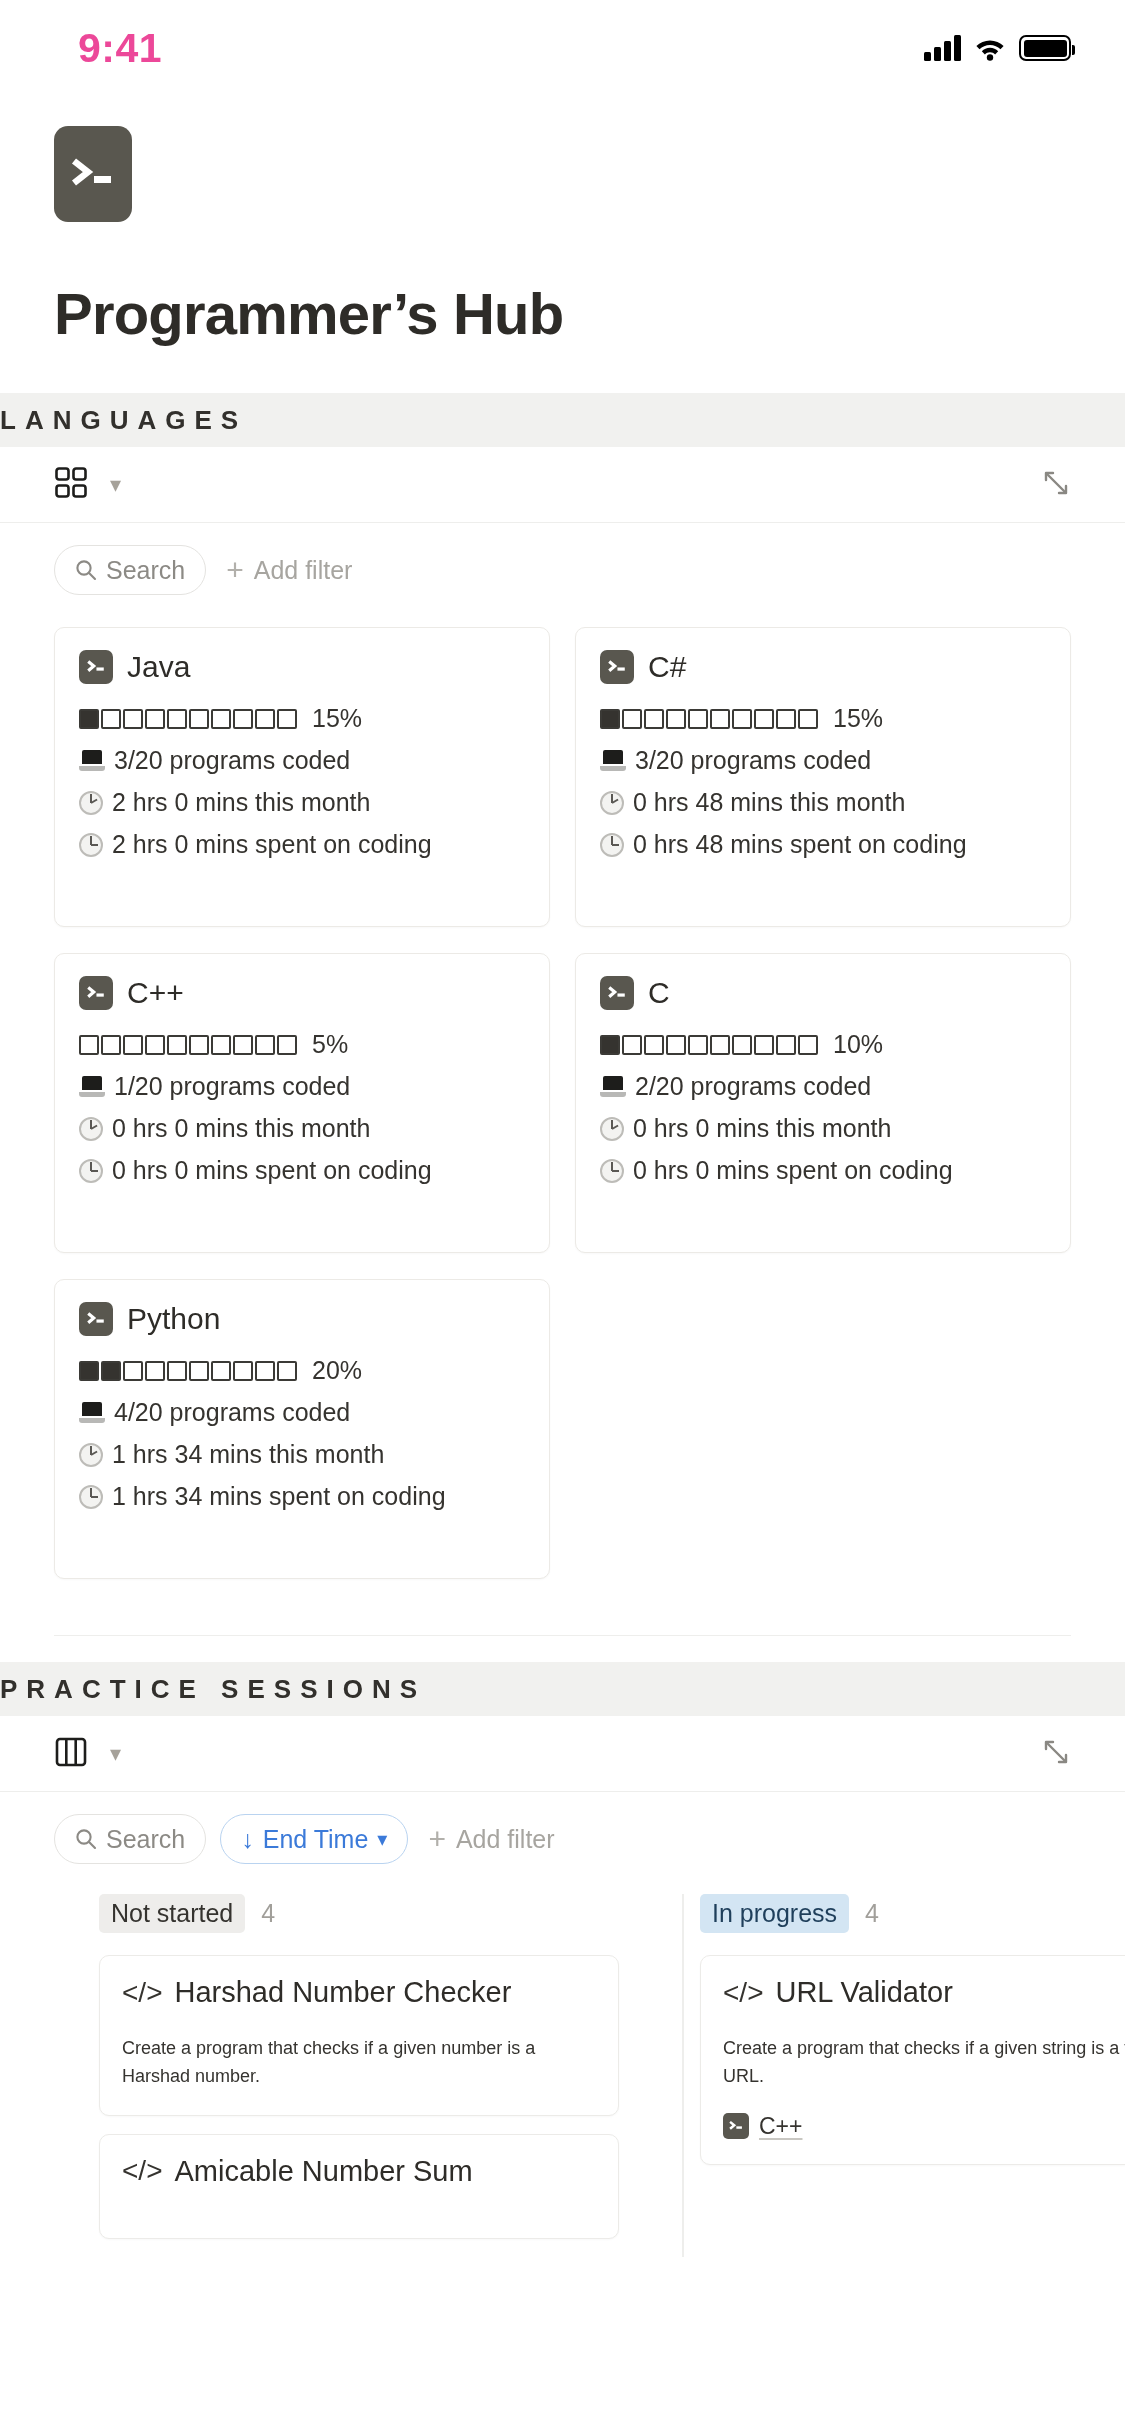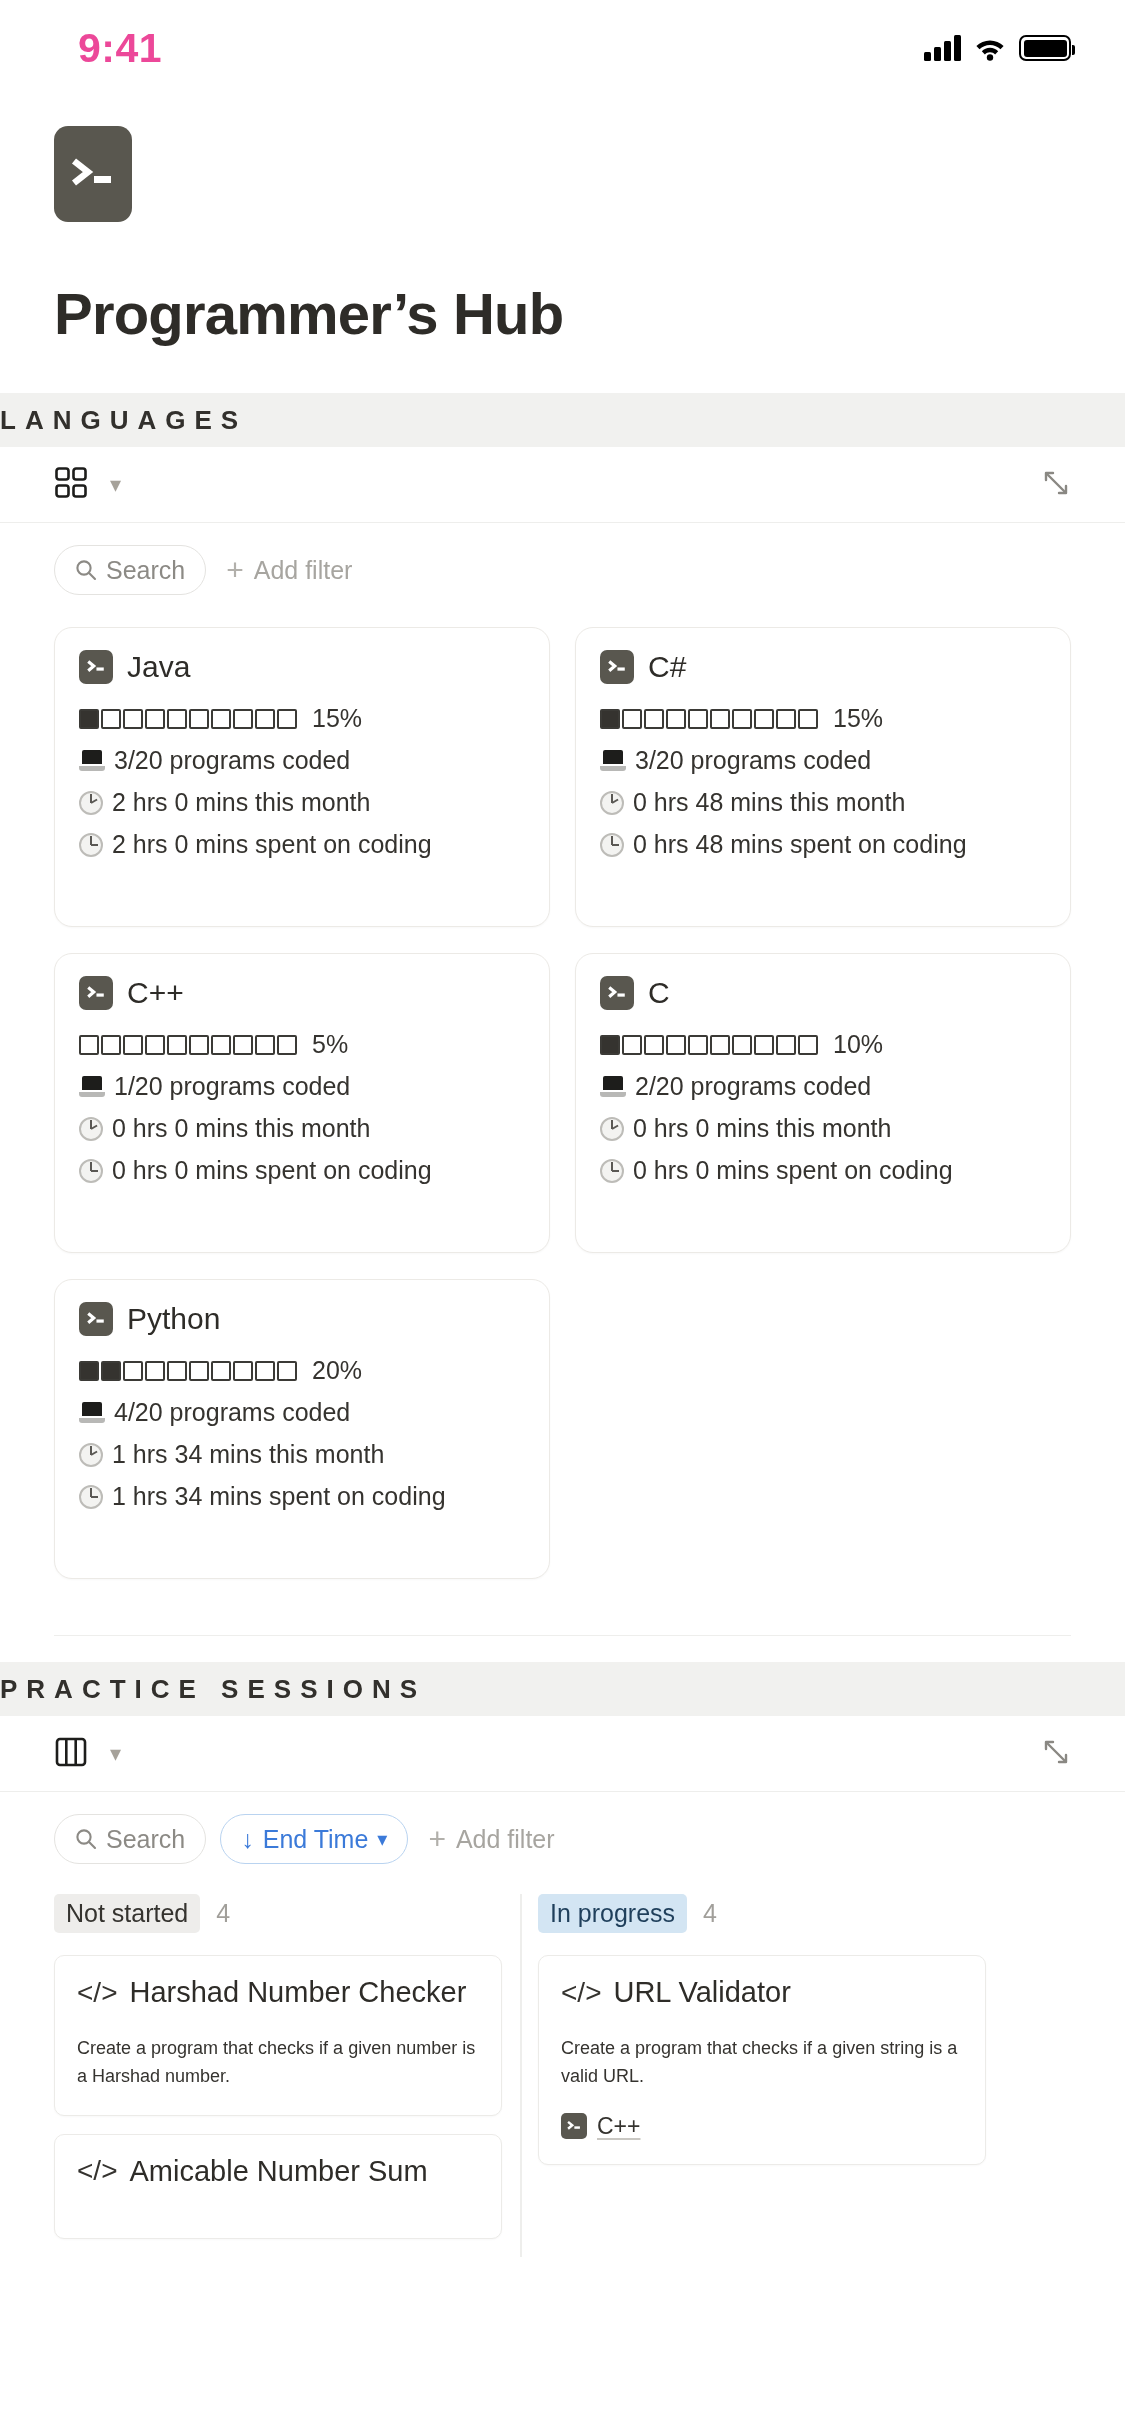--- a/index.html
+++ b/index.html
@@ -95,21 +95,21 @@
   }
   .plus { font-size: 30px; line-height: 1; color:#b2b0ab; font-weight: 300; }
 
   
   .cards {
     padding: 32px 54px 0 54px;
     display: grid; grid-template-columns: 1fr 1fr;
     gap: 26px 25px;
   }
   .lang-card {
-    border: 1.5px solid #eceae6; border-radius: 18px;
+    border: 1.5px solid #eceae6; border-radius: 10px;
     background:#fff; padding: 22px 24px 24px 24px;
     min-height: 300px;
     box-shadow: 0 1px 2px rgba(0,0,0,.03);
   }
   .lang-head { display:flex; align-items:center; gap: 14px; margin-bottom: 20px; }
   .term-ico {
     width: 34px; height: 34px; border-radius: 7px; background:#59574f;
     position:relative; flex: 0 0 auto;
   }
   .term-ico svg { position:absolute; left:50%; top:50%; transform:translate(-50%,-50%); }
@@ -160,21 +160,21 @@
   .c-three .m { transform: rotate(0deg); }
 
   
   .hr-top { margin: 56px 54px 0 54px; border-top:1.5px solid #eeeeec; }
 
   
   .kanban {
     padding: 30px 0 0 54px;
     display: flex; gap: 36px; overflow: hidden;
   }
-  .kcol { width: 448px; flex: 0 0 auto; position: relative; }
+  .kcol { width: 520px; flex: 0 0 auto; position: relative; margin-left: 45px; }
   .kcol + .kcol::before {
     content:""; position:absolute; left:-18px; top:0; bottom:-200px;
     width:1.5px; background:#eeeeec;
   }
   .kcol-head { display:flex; align-items:center; gap:16px; margin-bottom: 22px; }
   .status-badge {
     font-size: 25px; padding: 5px 12px; border-radius: 5px;
     color:#35332f; background:#eeedeb;
   }
   .status-badge.blue { background:#d3e5f3; color:#1f3f5b; }

